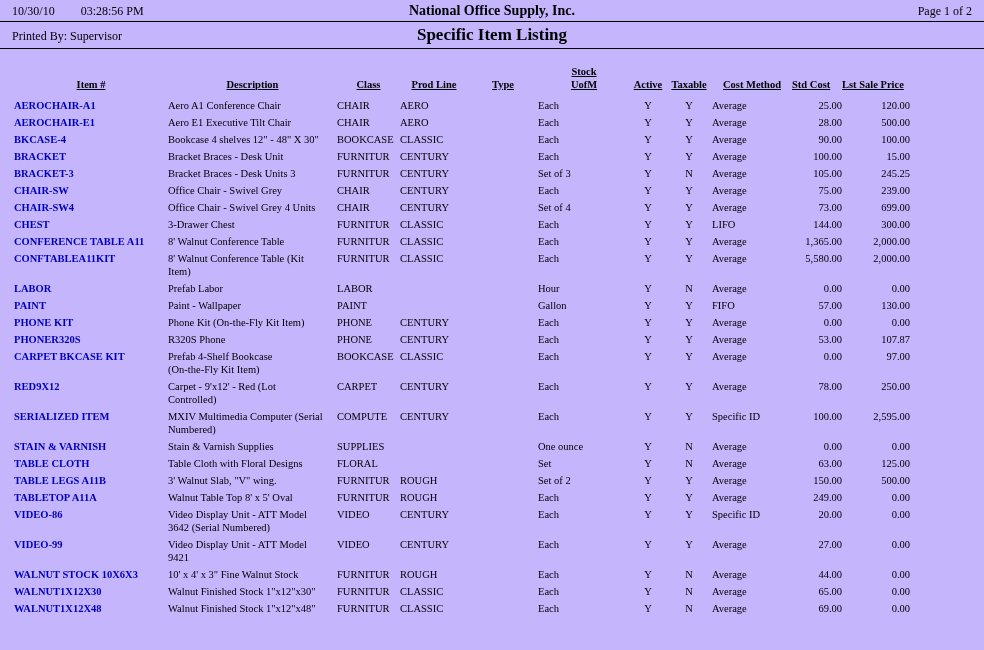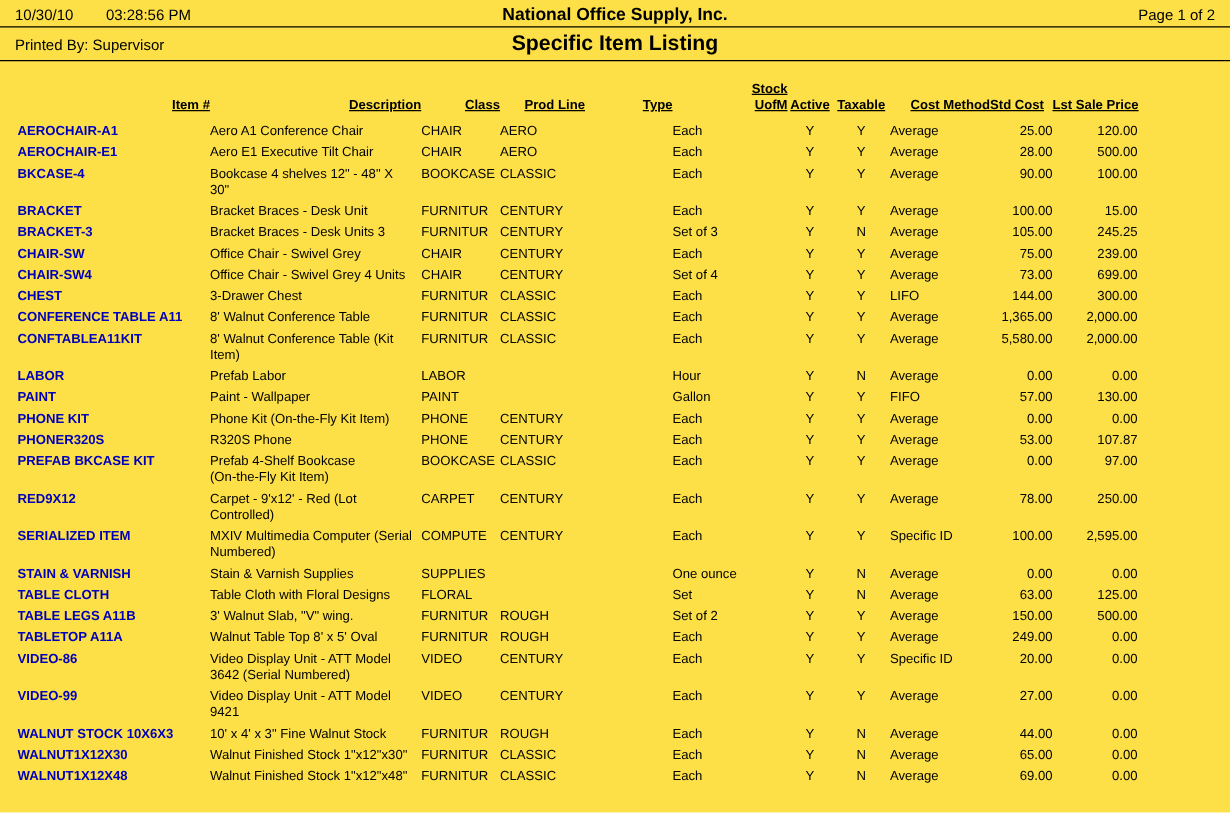--- a/index.html
+++ b/index.html
@@ -1,38 +1,38 @@
 <!DOCTYPE html>
 <html><head>
 <meta charset="utf-8">
 <style>
   * { box-sizing: border-box; }
   html, body { margin: 0; padding: 0; background: #ffffff; }
   .page {
-    width: 984px; height: 650px; background: #fde047; position: relative;
-    font-family: Liberation Sans, sans-serif; color: #000; overflow: hidden;
+    width: 984px; height: 650px; background: #c4b5fd; position: relative;
+    font-family: Liberation Serif, serif; color: #000; overflow: hidden;
   }
   
   .hdr-row {
     display: grid; grid-template-columns: 1fr auto 1fr; align-items: baseline;
     padding: 3px 12px 2px 12px; border-bottom: 1px solid #000;
   }
   .hdr-left { text-align: left; font-size: 12px; }
   .hdr-center { text-align: center; }
   .hdr-right { text-align: right; font-size: 12px; }
   .time { margin-left: 26px; }
   .company { font-weight: bold; font-size: 14px; }
   .report-title { font-weight: bold; font-size: 17px; padding-bottom: 1px; }
   
   table.inv {
     border-collapse: collapse; table-layout: fixed;
     margin: 16px 0 0 14px; width: 896px;
   }
   th {
-    font-weight: bold; text-align: right; vertical-align: bottom;
+    font-weight: bold; text-align: center; vertical-align: bottom;
     padding: 0 0 6px 0; font-size: 10.5px; line-height: 13px; white-space: nowrap;
   }
   .hl { text-decoration: underline; }
   th.col-active, th.col-taxable { text-align: center; }
   th.col-std_cost, th.col-lst_sale_price { text-align: left; }
   td {
     font-size: 10.5px; line-height: 13px; padding: 2px 0; vertical-align: top;
     overflow: hidden;
   }
   td.col-item { color: #0000bb; font-weight: bold; padding-right: 4px; }
@@ -269,21 +269,21 @@
           <td class="col-prod_line">CENTURY</td>
           <td class="col-type"></td>
           <td class="col-uofm">Each</td>
           <td class="col-active">Y</td>
           <td class="col-taxable">Y</td>
           <td class="col-cost_method">Average</td>
           <td class="col-std_cost">53.00</td>
           <td class="col-lst_sale_price">107.87</td>
         </tr>
         <tr>
-          <td class="col-item">PREFAB BKCASE KIT</td>
+          <td class="col-item">CARPET BKCASE KIT</td>
           <td class="col-description">Prefab 4-Shelf Bookcase
 (On-the-Fly Kit Item)</td>
           <td class="col-class">BOOKCASE</td>
           <td class="col-prod_line">CLASSIC</td>
           <td class="col-type"></td>
           <td class="col-uofm">Each</td>
           <td class="col-active">Y</td>
           <td class="col-taxable">Y</td>
           <td class="col-cost_method">Average</td>
           <td class="col-std_cost">0.00</td>

